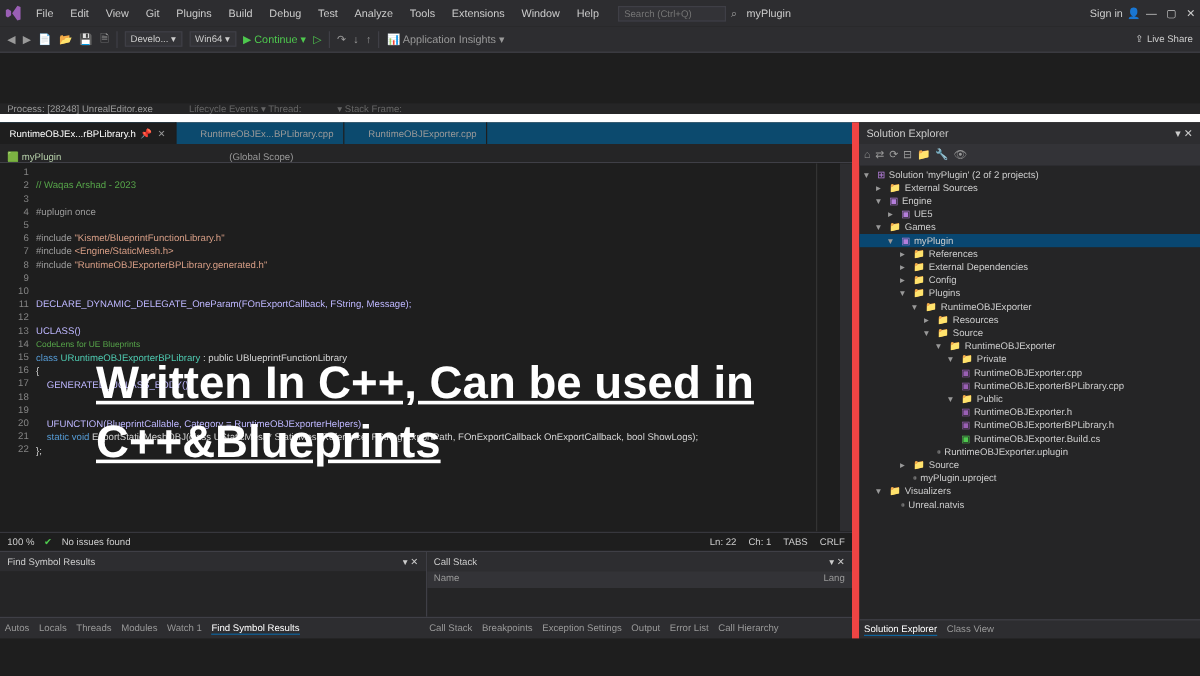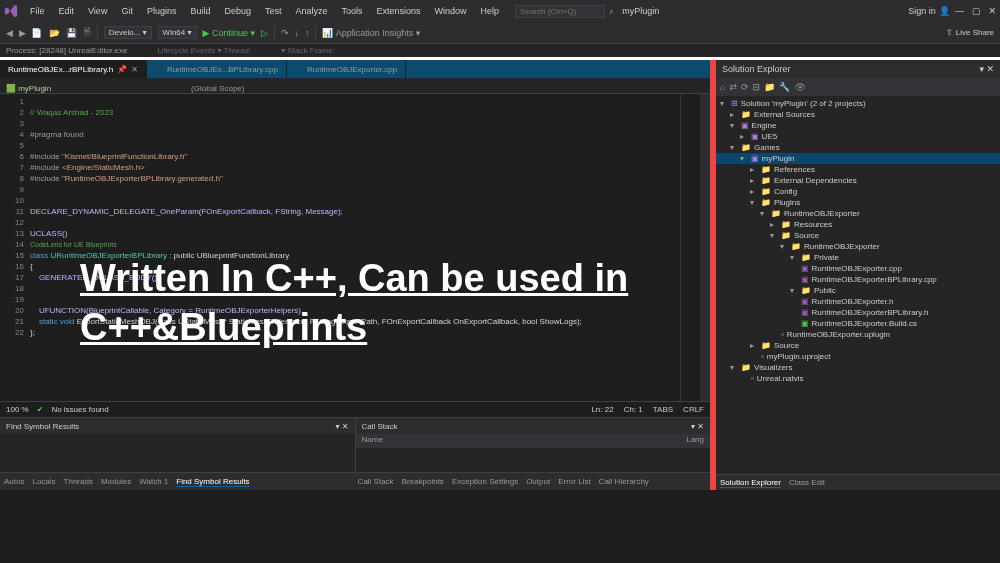--- a/index.html
+++ b/index.html
@@ -11,21 +11,21 @@
 .search-box { margin-left: 10px; background: #333337; border: 1px solid #3f3f46; padding: 1px 4px; width: 90px; color: #999; font-size: 8px; }
 .solution-name { margin-left: 8px; color: #ccc; font-size: 9px; }
 .title-right { margin-left: auto; display: flex; align-items: center; gap: 4px; }
 .signin { color: #ccc; font-size: 9px; }
 .win-controls { display: flex; gap: 8px; color: #ccc; }
 .toolbar { height: 22px; background: #2d2d30; display: flex; align-items: center; padding: 0 6px; gap: 6px; border-bottom: 1px solid #3f3f46; }
 .tb-btn { color: #999; font-size: 9px; }
 .tb-dropdown { background: #333337; border: 1px solid #3f3f46; padding: 1px 4px; color: #ccc; font-size: 8px; }
 .play-btn { color: #4ec94e; }
 .tb-sep { width: 1px; height: 14px; background: #3f3f46; }
-.process-bar { height: 16px; background: #252526; display: flex; align-items: center; padding: 0 6px; color: #999; font-size: 8px; border-bottom: 3px solid #ffffff; }
+.process-bar { height: 16px; background: #252526; display: flex; align-items: center; padding: 0 6px; color: #999; font-size: 8px; border-bottom: 7px solid #ffffff; margin-top: 42px; }
 .main-area { display: flex; height: 430px; }
 .editor-side { flex: 1; display: flex; flex-direction: column; }
 .tabs { height: 18px; background: #0c4a6e; display: flex; gap: 12px; }
 .tab { padding: 2px 8px; color: #999; font-size: 8px; border-right: 1px solid #1e1e1e; display: flex; align-items: center; gap: 4px; }
 .tab.active { background: #1e1e1e; color: #fff; }
 .tab .close { color: #999; font-size: 8px; }
 .context-bar { height: 16px; background: #252526; display: flex; align-items: flex-end; padding: 0 6px; font-size: 8px; border-bottom: 1px solid #3f3f46; }
 .context-left { color: #b5cea8; }
 .context-center { margin-left: 140px; color: #999; }
 .code-area { flex: 1; background: #1e1e1e; display: flex; position: relative; overflow: hidden; }
@@ -184,21 +184,21 @@
           <div>17</div>
           <div>18</div>
           <div>19</div>
           <div>20</div>
           <div>21</div>
           <div>22</div>
       </div>
       <div class="code-content">
 <span class="comment">// Waqas Arshad - 2023</span>
 <span> </span>
-<span class="preprocessor">#pragma found</span>
+<span class="preprocessor">#uplugin once</span>
 <span> </span>
 <span class="preprocessor">#include </span><span class="string">"Kismet/BlueprintFunctionLibrary.h"</span>
 <span class="preprocessor">#include </span><span class="string">&lt;Engine/StaticMesh.h&gt;</span>
 <span class="preprocessor">#include </span><span class="string">"RuntimeOBJExporterBPLibrary.generated.h"</span>
 <span> </span>
 <span> </span>
 <span class="macro">DECLARE_DYNAMIC_DELEGATE_OneParam(FOnExportCallback, FString, Message);</span>
 <span> </span>
 <span class="macro">UCLASS()</span>
 <span class="comment" style="font-size:7px">CodeLens for UE Blueprints</span>
@@ -409,16 +409,16 @@
           </div>
           <div class="tree-node tree-indent-2">
             <span class="expand"></span>
             <span class="icon-file">▫</span>
             <span>Unreal.natvis</span>
           </div>
         </div>
     </div>
     <div class="bottom-tabs" style="height:16px">
       <span class="active-tab">Solution Explorer</span>
-      <span>Class Edit</span>
+      <span>Class View</span>
     </div>
   </div>
 </div>
 
 </body></html>

